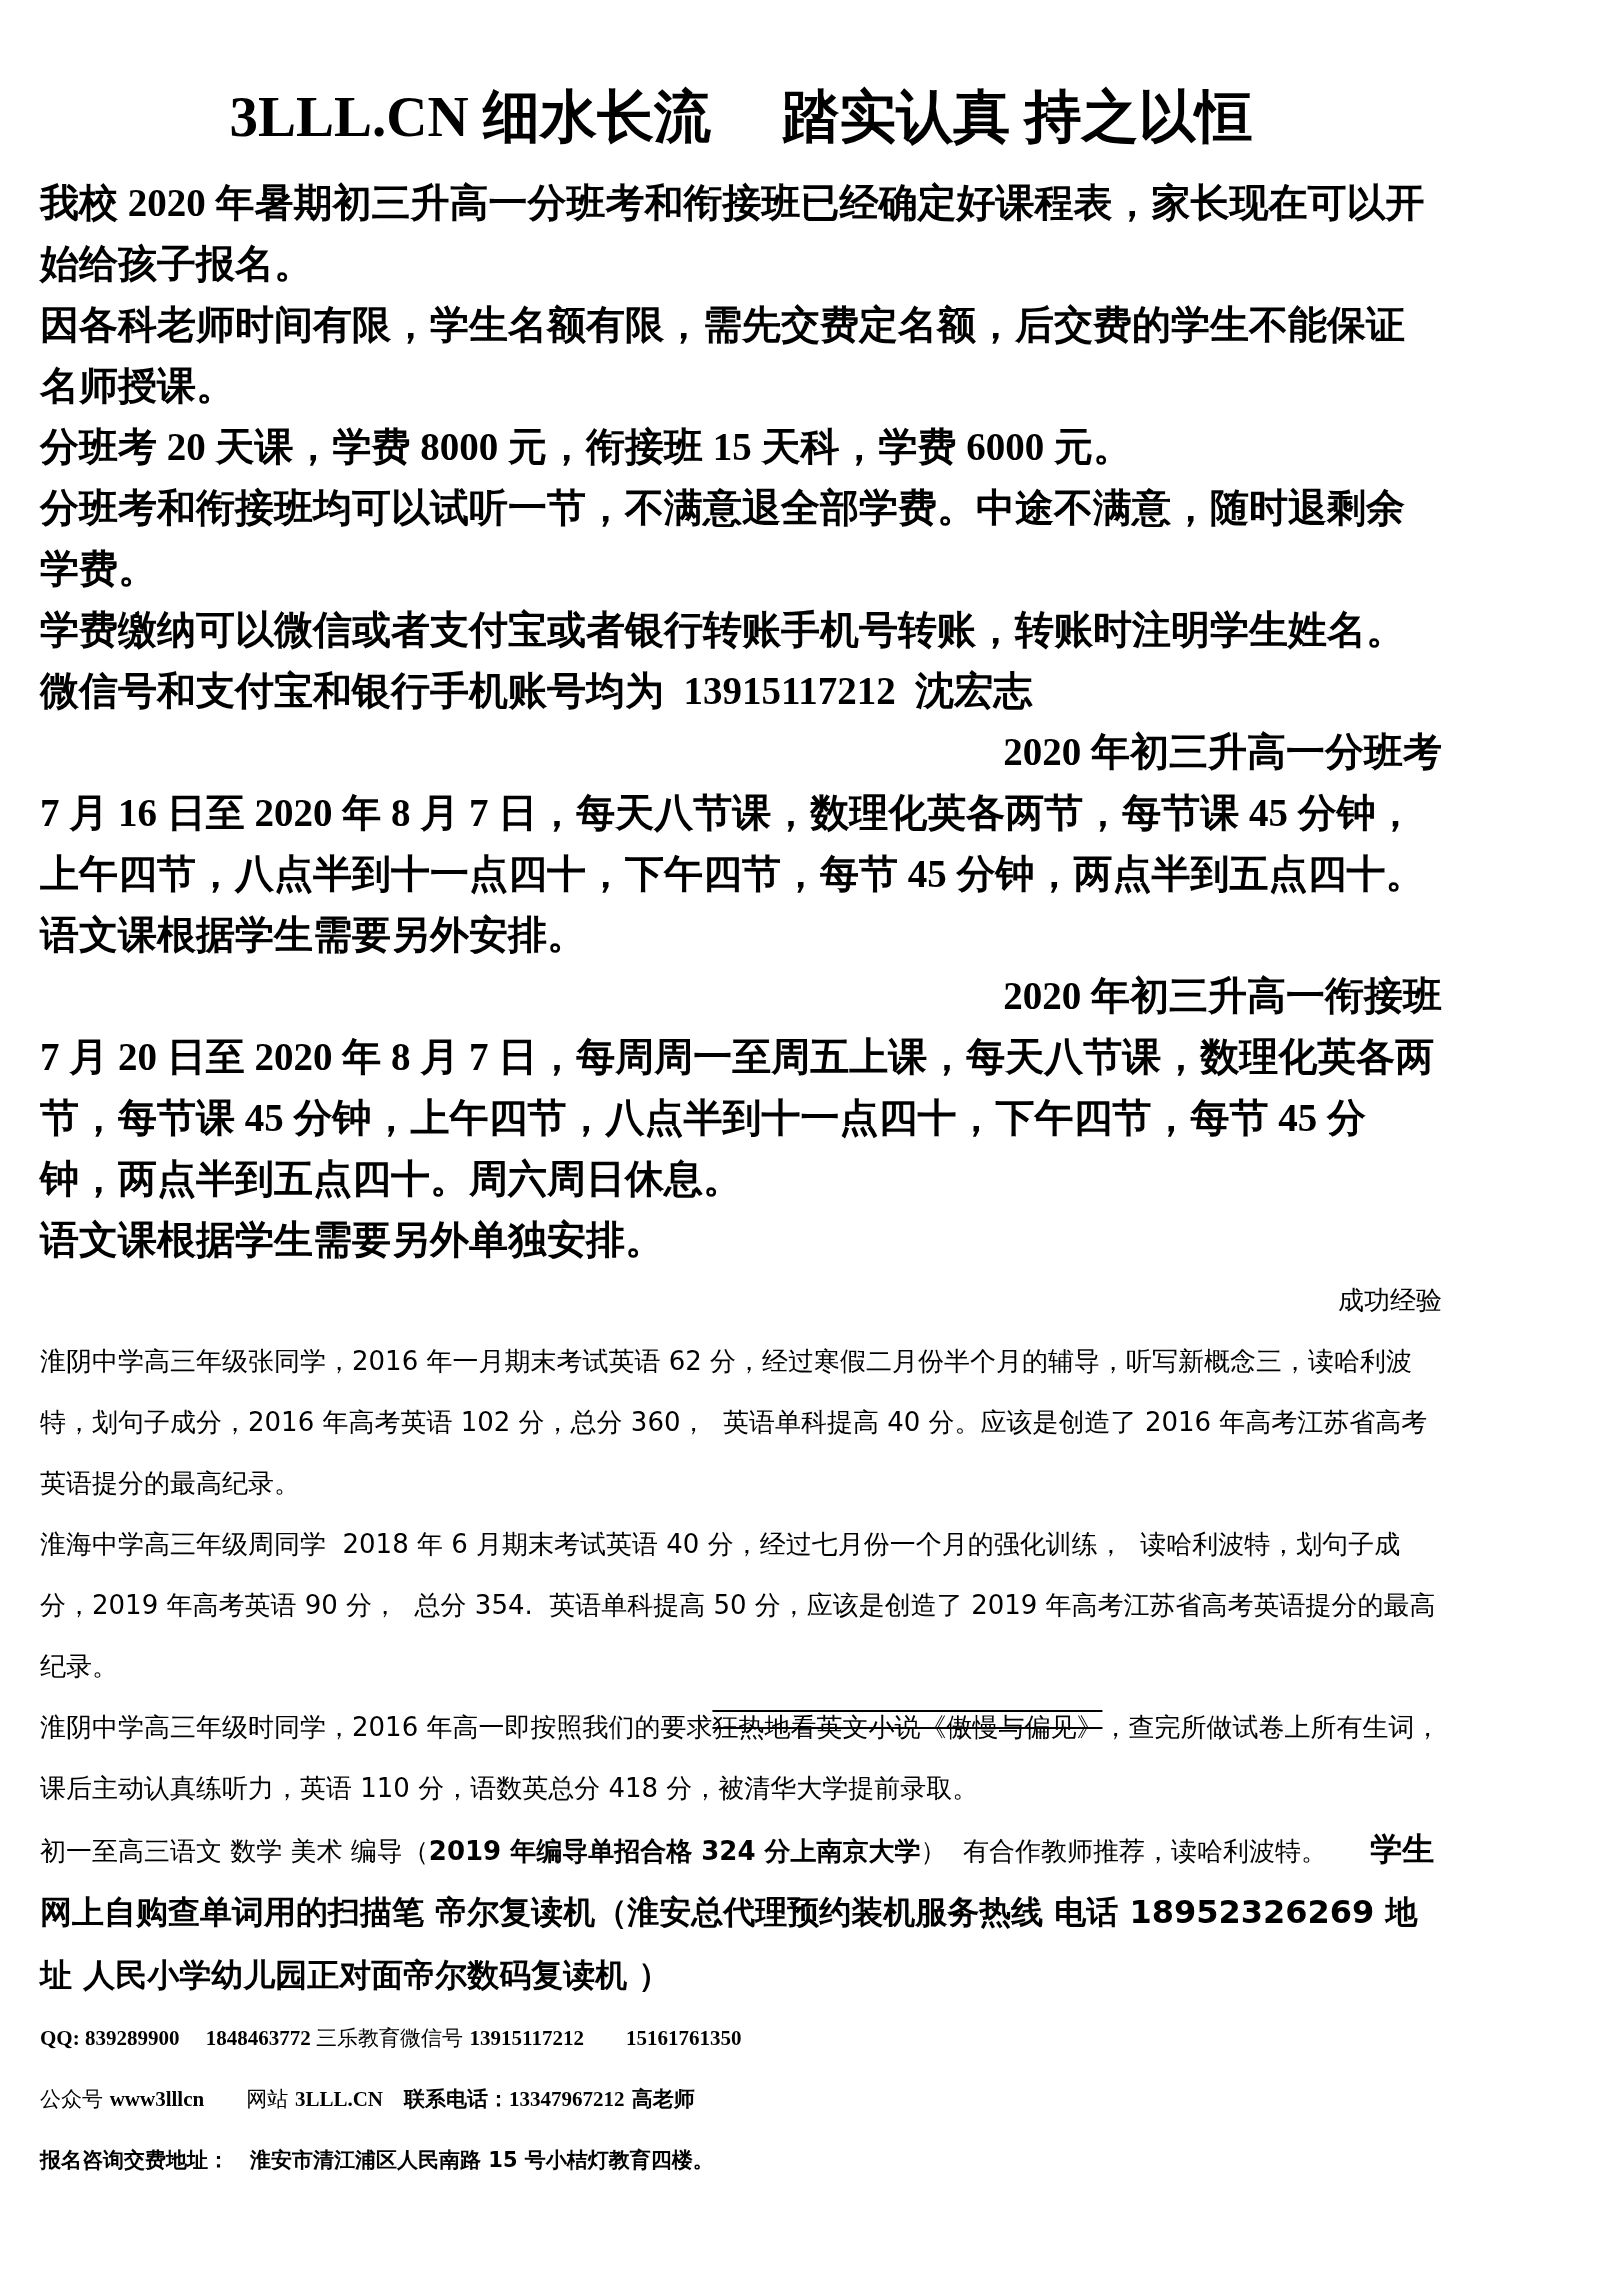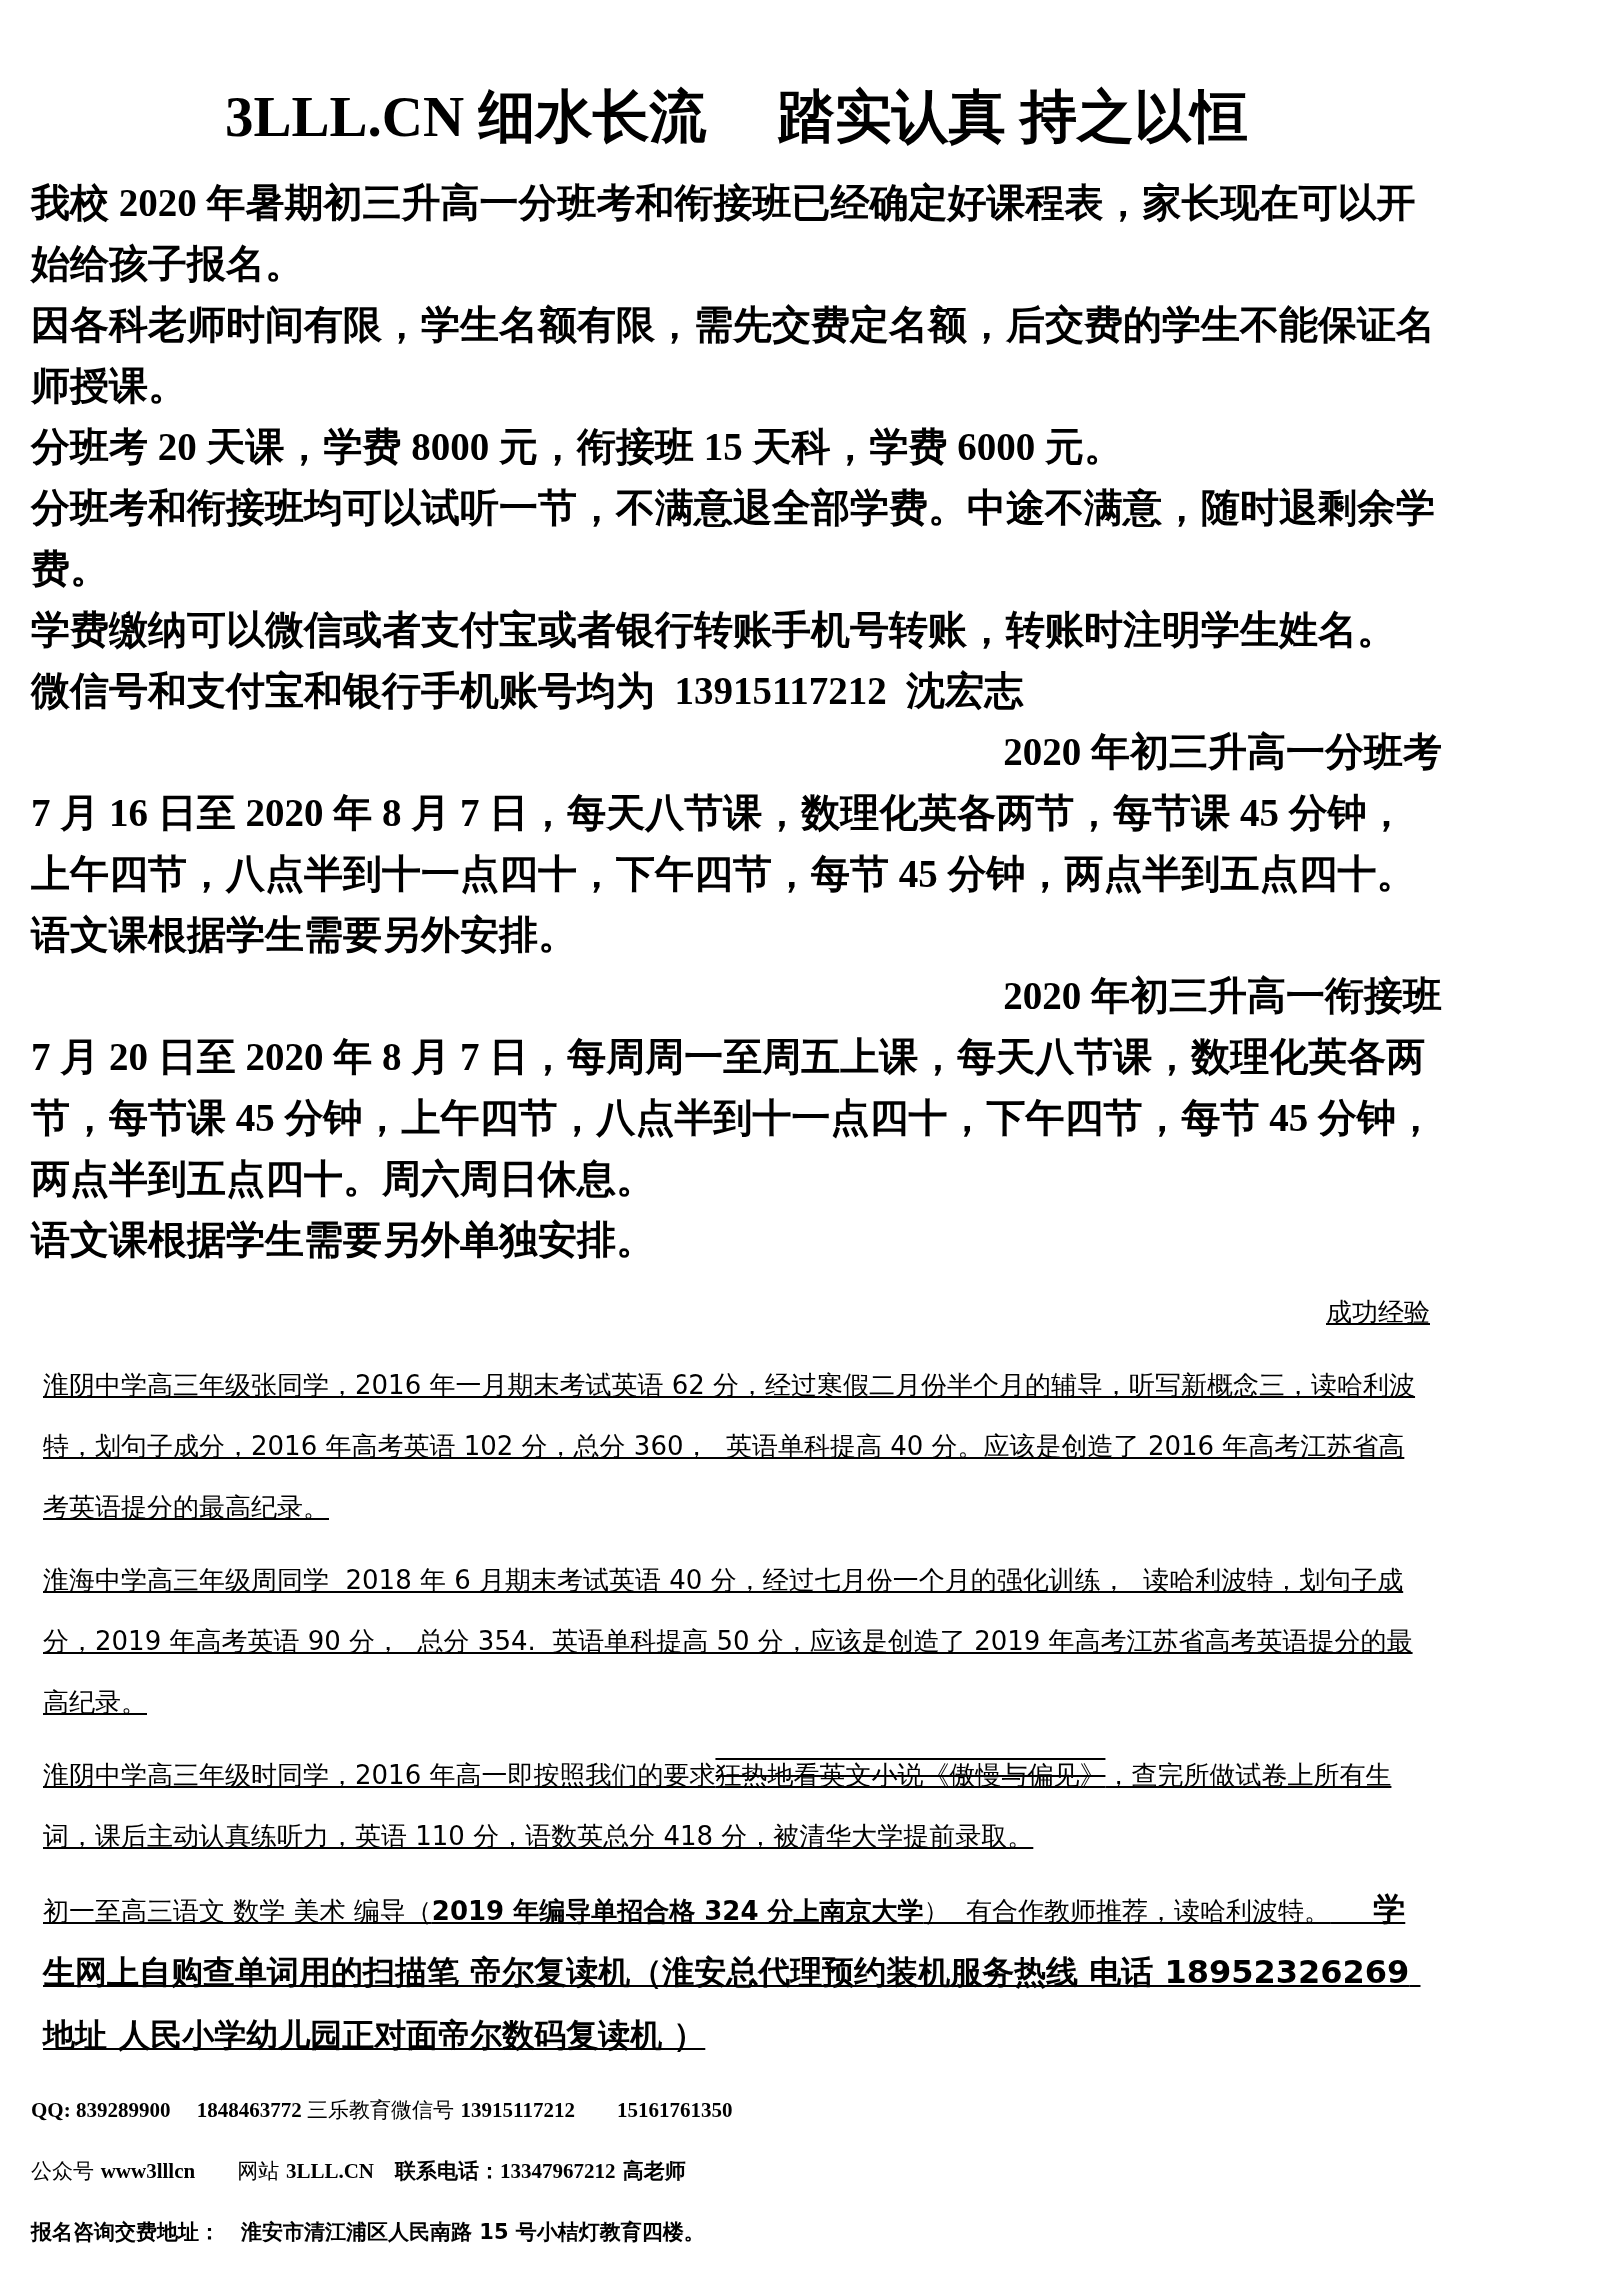--- a/index.html
+++ b/index.html
@@ -10,21 +10,21 @@
   }
   body {
     width: 1621px;
     height: 2295px;
     overflow: hidden;
   }
   .page {
     box-sizing: border-box;
     width: 1487px;
     height: 2295px;
-    padding: 76px 45px 0 31px;
+    padding: 76px 45px 0 40px;
   }
   .title {
     font-family: "Liberation Serif", "DejaVu Serif", serif;
     font-weight: bold;
     font-size: 57px;
     line-height: 81px;
     text-align: center;
     margin-bottom: 15px;
     white-space: pre-wrap;
   }
@@ -36,22 +36,21 @@
     white-space: pre-wrap;
     margin: 0;
   }
   .center { text-align: right; }
   .small {
     font-family: "DejaVu Sans", "Liberation Sans", sans-serif;
     font-weight: normal;
     font-size: 26px;
     line-height: 61px;
     white-space: pre-wrap;
-    margin: 12px;
-    text-decoration: underline;
+    margin: 0;
   }
   .small .b { font-weight: bold; }
   .strike {
     text-decoration-line: overline line-through;
     text-decoration-thickness: 2.2px;
     text-decoration-color: #000;
   }
   .bigrun {
     font-family: "DejaVu Sans", "Liberation Sans", sans-serif;
     font-weight: bold;

